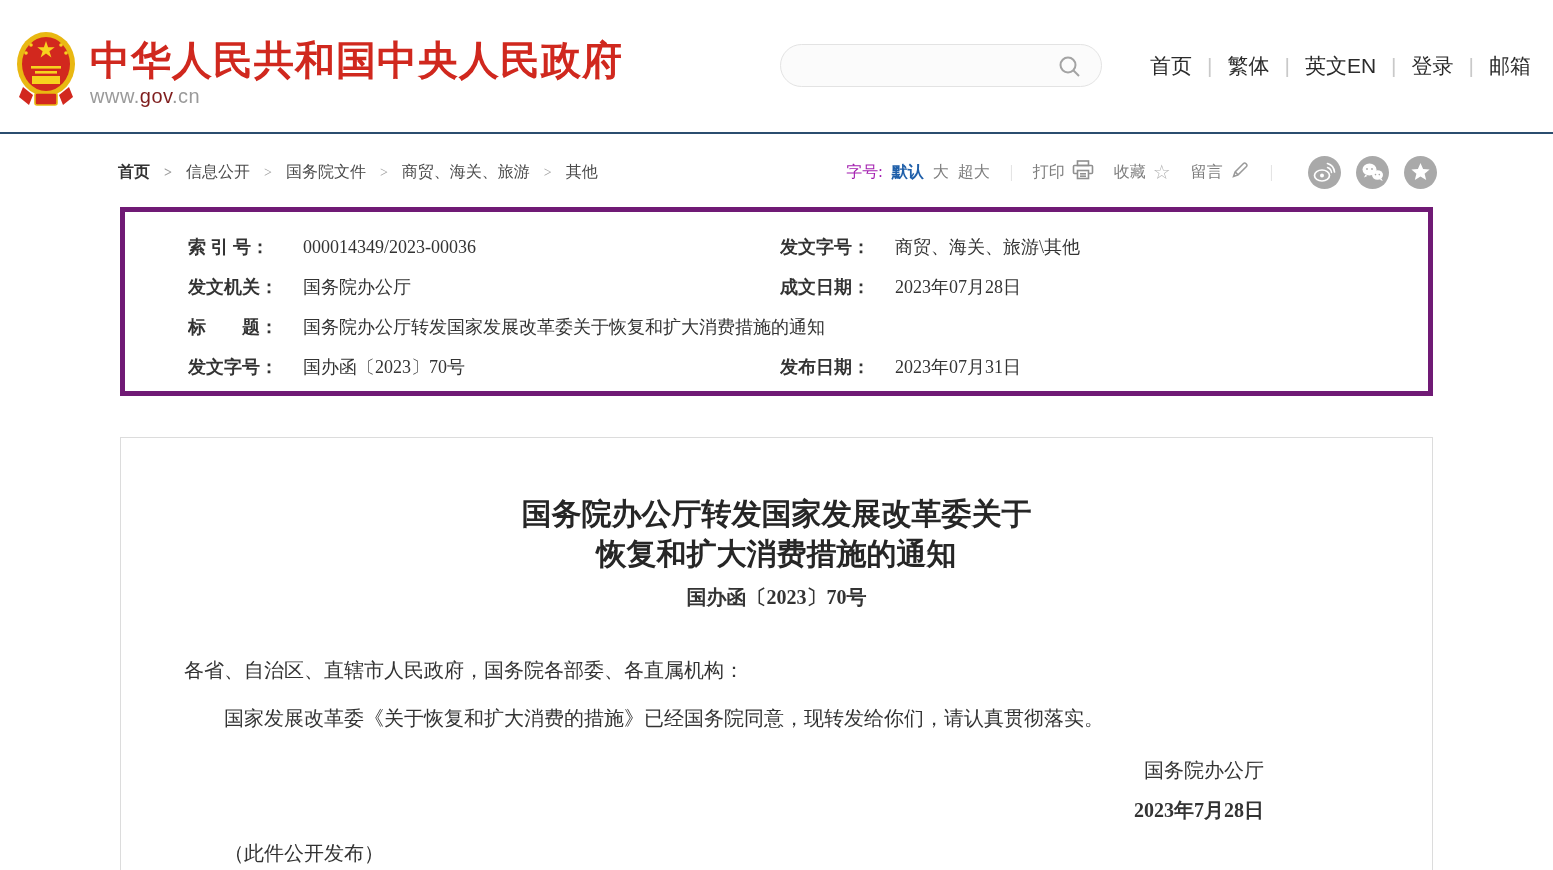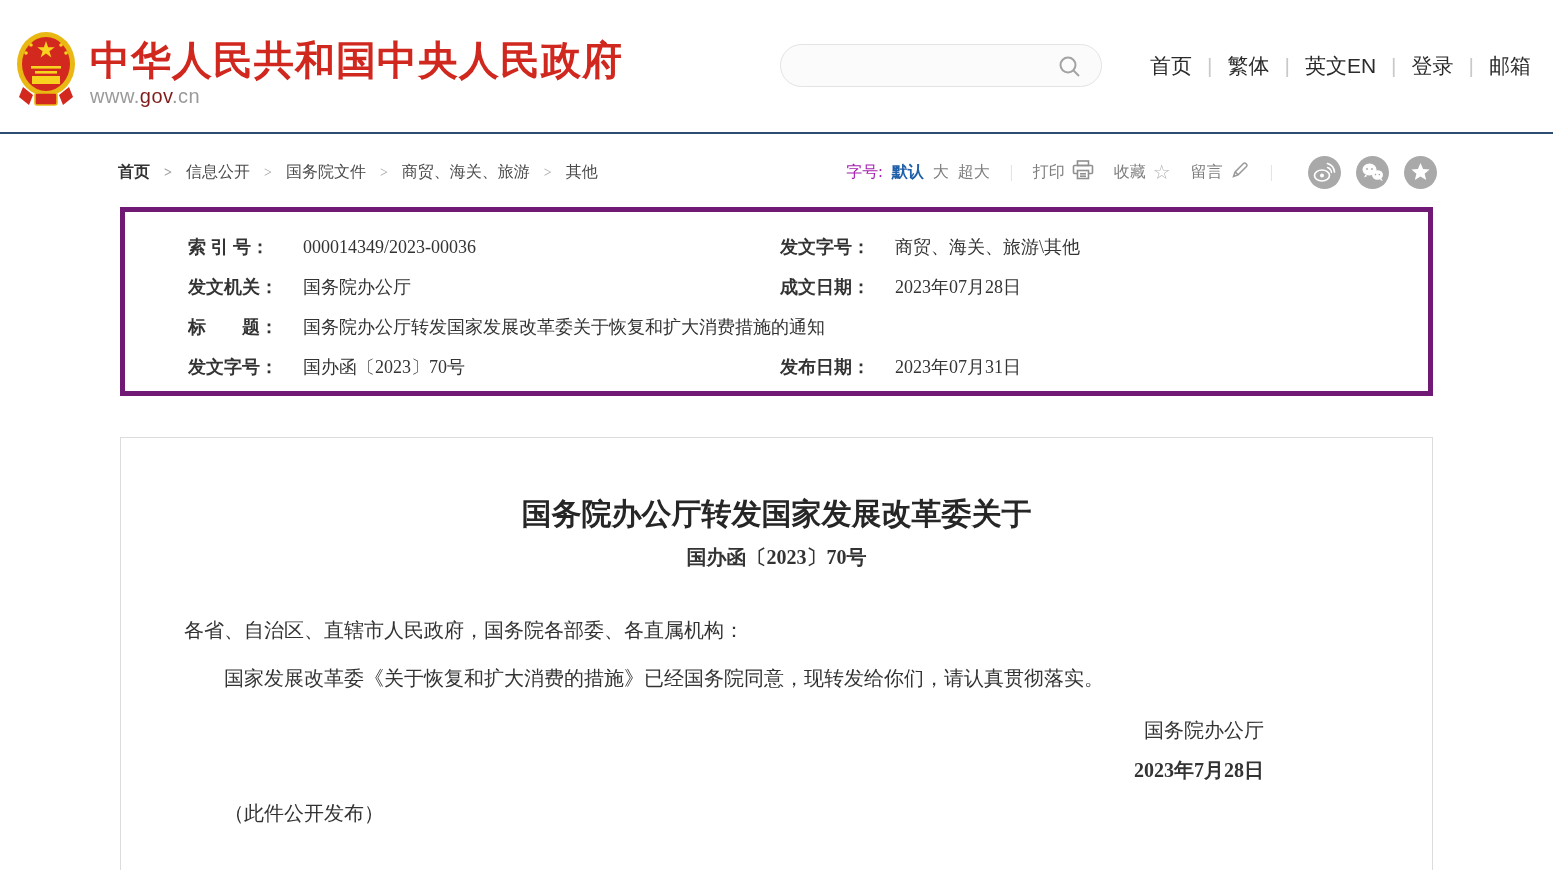--- a/index.html
+++ b/index.html
@@ -201,20 +201,21 @@
       <div class="meta-label">发文字号：</div>
       <div>国办函〔2023〕70号</div>
       <div class="meta-label">发布日期：</div>
       <div>2023年07月31日</div>
     </div>
   </section>
 
   <section class="doc-box">
     <h1 class="doc-title">
       <span>国务院办公厅转发国家发展改革委关于</span><br>
+      <span>恢复和扩大消费措施的通知</span>
     </h1>
     <div class="doc-number">国办函〔2023〕70号</div>
     <div class="doc-body">
       <p class="salutation">各省、自治区、直辖市人民政府，国务院各部委、各直属机构：</p>
       <p class="para">国家发展改革委《关于恢复和扩大消费的措施》已经国务院同意，现转发给你们，请认真贯彻落实。</p>
       <p class="sig">国务院办公厅</p>
       <p class="sig-date">2023年7月28日</p>
       <p class="note">（此件公开发布）</p>
     </div>
   </section>

